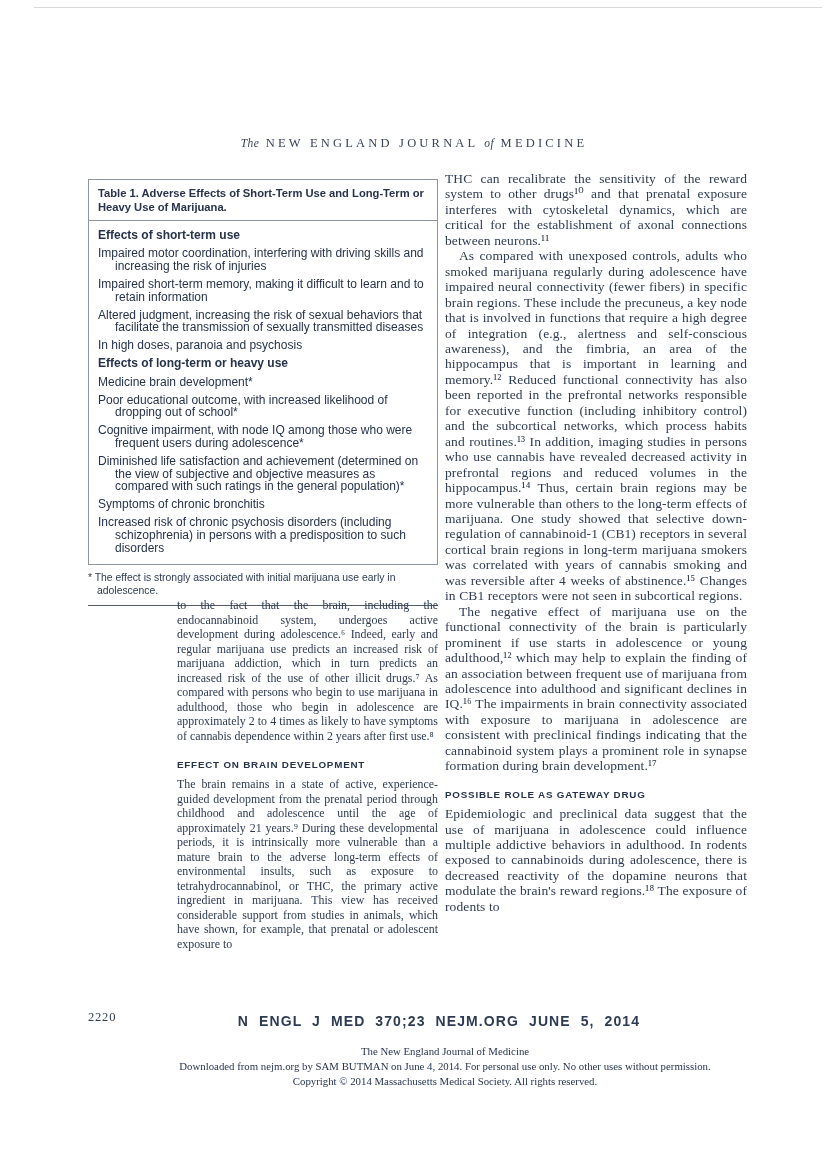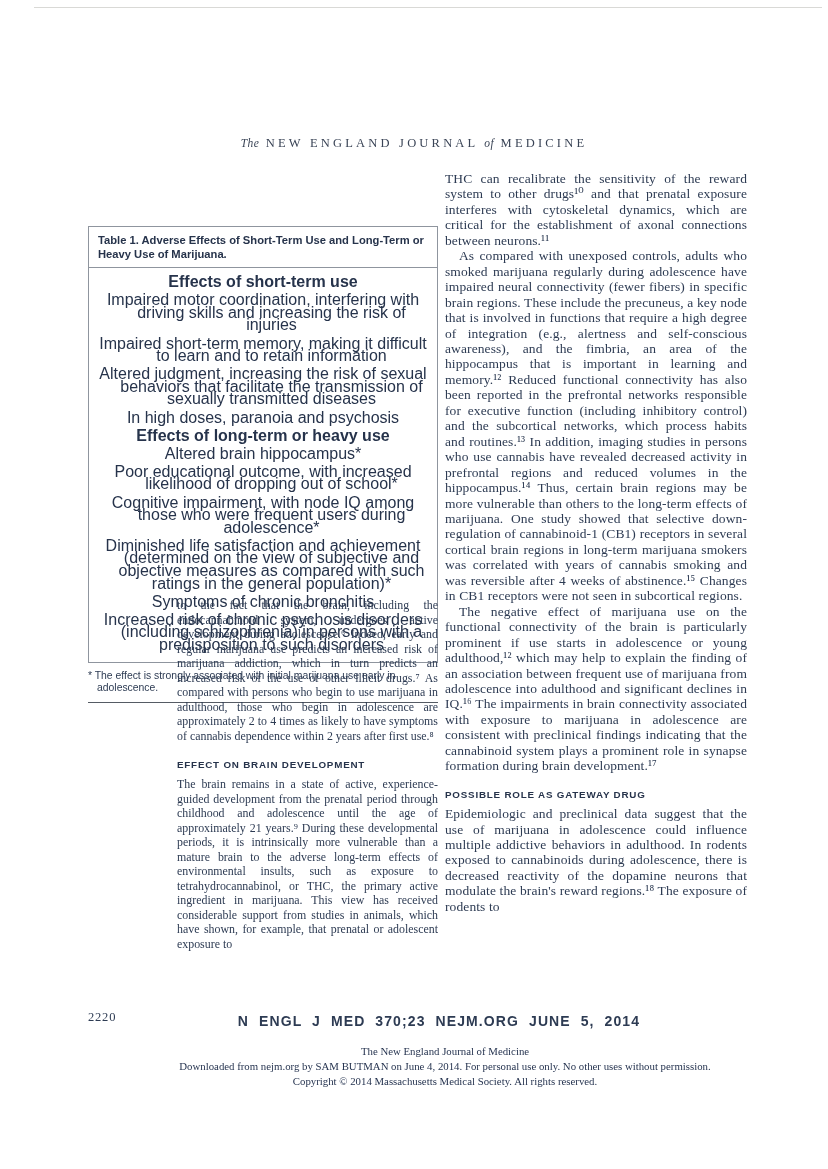--- a/index.html
+++ b/index.html
@@ -16,27 +16,27 @@
   
   .masthead {
     position:absolute; top:136px; left:0; width:828px;
     text-align:center; color:#3a4456;
     font-size:12.5px; letter-spacing:3.2px; white-space:nowrap;
   }
   .masthead .small-it { font-style:italic; font-size:11.5px; letter-spacing:0.5px; }
   
   .table-block { position:absolute; left:88px; top:179px; width:350px;
     font-family:"Liberation Sans","DejaVu Sans",sans-serif; color:#26334b; }
-  .table-box { border:1px solid #8f959e;margin-top:47px; }
+  .table-box { border:1px solid #8f959e; }
   .table-title {
     font-weight:bold; font-size:11.2px; line-height:13.6px;
     padding:7px 9px 6px 9px; border-bottom:1px solid #8f959e;
   }
   .table-items { padding:8px 9px 9px 9px; }
-  .t-row { font-size:16px; line-height:12.6px; margin-bottom:5.5px;text-align:center; }
+  .t-row { font-size:12px; line-height:12.6px; margin-bottom:5.5px; }
   .t-item { padding-left:17px; text-indent:-17px; }
   .t-sec { font-weight:bold; }
   .table-items .t-row:last-child { margin-bottom:1px; }
   .table-footnote {
     margin-top:7px; font-size:10.4px; line-height:12.4px;
     padding-left:9px; text-indent:-9px; color:#2d3b53;
   }
   .table-bottom-rule { margin-top:8px; height:0; border-top:1.6px solid #555b64; }
   
   .col { text-align:justify; }
@@ -82,21 +82,21 @@
 <div class="table-block">
   <div class="table-box">
     <div class="table-title">Table 1. Adverse Effects of Short-Term Use and Long-Term or Heavy Use of Marijuana.</div>
     <div class="table-items">
       <div class="t-row t-sec">Effects of short-term use</div>
       <div class="t-row t-item">Impaired motor coordination, interfering with driving skills and increasing the risk of injuries</div>
       <div class="t-row t-item">Impaired short-term memory, making it difficult to learn and to retain information</div>
       <div class="t-row t-item">Altered judgment, increasing the risk of sexual behaviors that facilitate the transmission of sexually transmitted diseases</div>
       <div class="t-row t-item">In high doses, paranoia and psychosis</div>
       <div class="t-row t-sec">Effects of long-term or heavy use</div>
-      <div class="t-row t-item">Altered brain hippocampus*</div>
+      <div class="t-row t-item">Medicine brain development*</div>
       <div class="t-row t-item">Poor educational outcome, with increased likelihood of dropping out of school*</div>
       <div class="t-row t-item">Cognitive impairment, with node IQ among those who were frequent users during adolescence*</div>
       <div class="t-row t-item">Diminished life satisfaction and achievement (determined on the view of subjective and objective measures as compared with such ratings in the general population)*</div>
       <div class="t-row t-item">Symptoms of chronic bronchitis</div>
       <div class="t-row t-item">Increased risk of chronic psychosis disorders (including schizophrenia) in persons with a predisposition to such disorders</div>
     </div>
   </div>
   <div class="table-footnote">* The effect is strongly associated with initial marijuana use early in adolescence.</div>
   <div class="table-bottom-rule"></div>
 </div>

